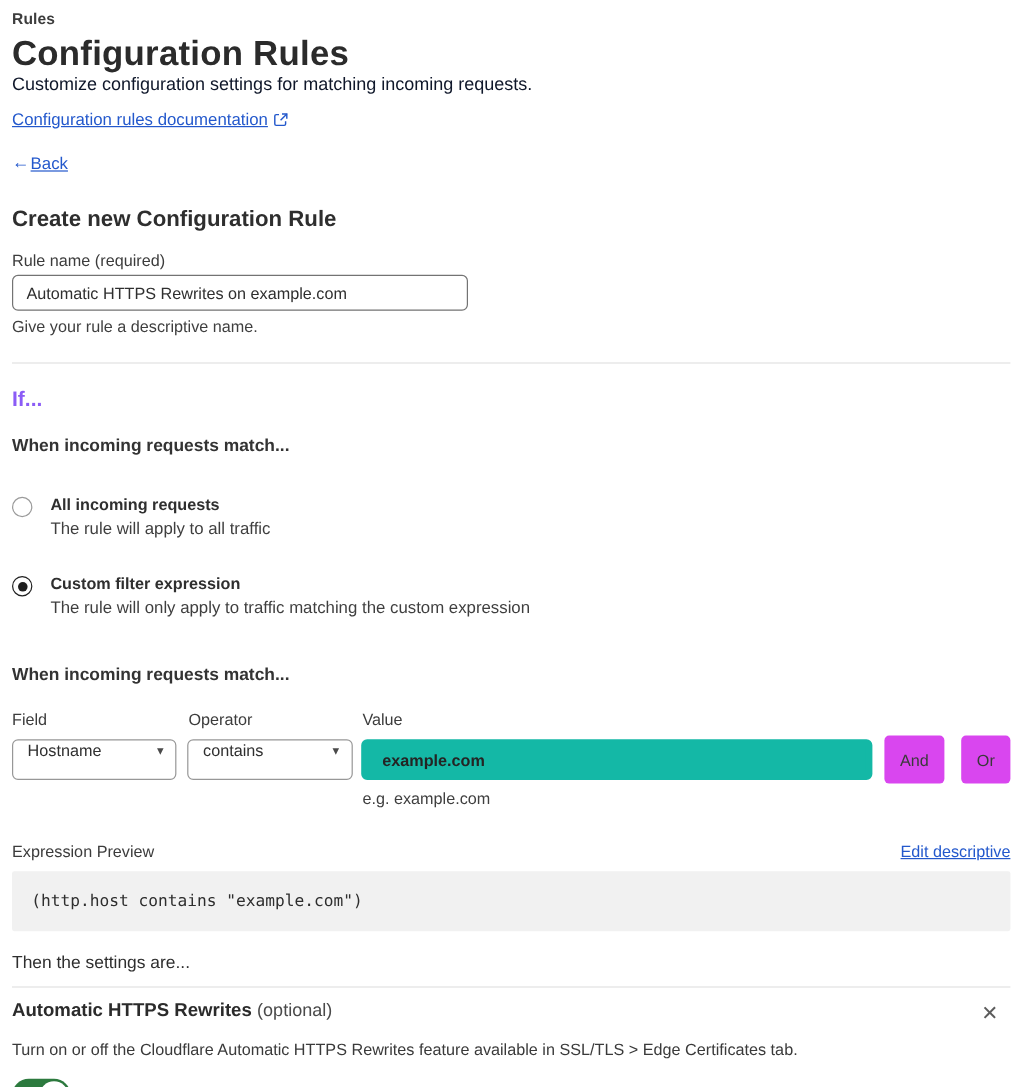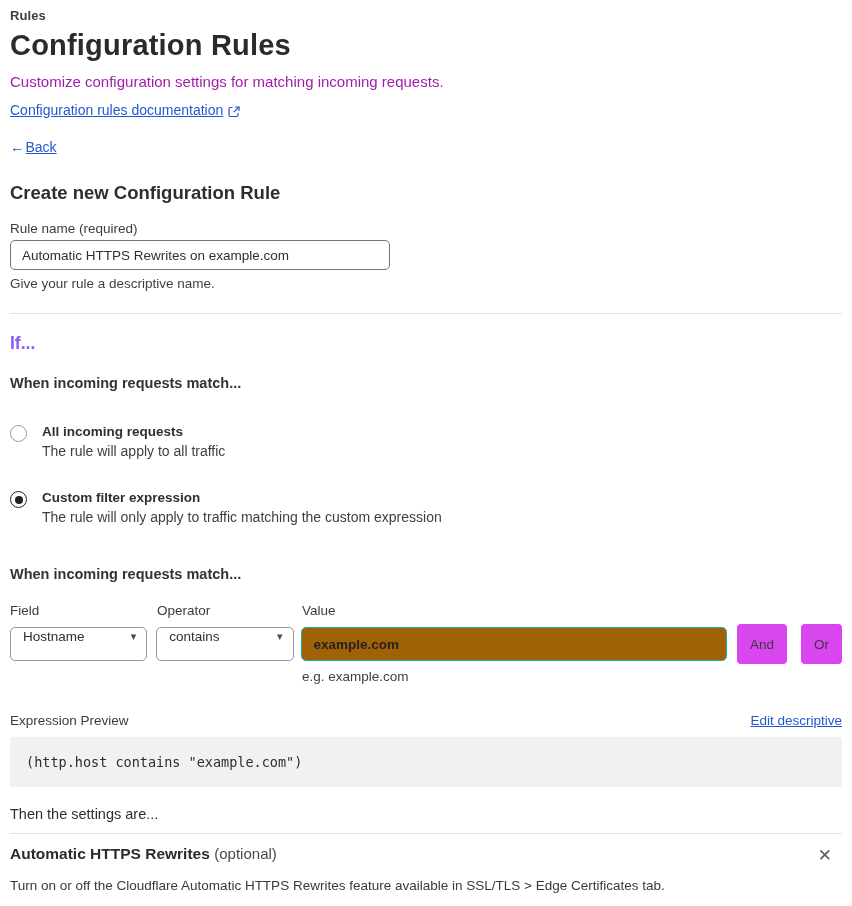--- a/index.html
+++ b/index.html
@@ -14,21 +14,21 @@
   .page {
     width: 852px;
     height: 906px;
     padding: 8px 10px 0 10px;
     position: relative;
   }
 
   
   .breadcrumb { font-size: 13px; color: #3d3d3d; font-weight: 600; letter-spacing: .1px; }
   .page-title { font-size: 29px; font-weight: 700; color: #2b2b2b; margin-top: 6px; letter-spacing: .2px; }
-  .subtitle { font-size: 15px; color: #a21caf; margin-top: 11px; }
+  .subtitle { font-size: 15px; color: #0f172a; }
   .doc-link-row { margin-top: 12px; display: flex; align-items: center; gap: 5px; }
   a.link { color: #2358cc; text-decoration: underline; font-size: 14px; cursor: pointer; }
   .ext-icon { display: inline-block; width: 12px; height: 12px; }
   .back-row { margin-top: 21px; display: flex; align-items: center; font-size: 14.5px; }
   .back-arrow { color: #2358cc; text-decoration: none; margin-right: 1px; }
 
   
   .section-title { margin-top: 27px; font-size: 18.5px; font-weight: 700; color: #2e2e2e; }
   .field-label { margin-top: 17px; font-size: 13.5px; color: #3c3c3c; }
   .rule-name-input {
@@ -76,22 +76,22 @@
     border: 1px solid #979797; border-radius: 5px; background: #fff;
     display: flex; align-items: center; justify-content: space-between;
     padding: 0 10px 16px 12px; font-size: 13.5px; color: #2f2f2f;
     cursor: pointer;
   }
   .select-box .caret { font-size: 11px; color: #4a4a4a; }
   .sel-field { margin-right: 9px; }
   .sel-operator { margin-right: 7px; }
   .value-input {
     width: 429px; height: 34px;
-    background: #a16207;
-    border: 1px solid #14b8a6; border-radius: 5px;
+    background: #14b8a6;
+    border: 6px solid #14b8a6; border-radius: 5px;
     padding: 0 12px; font-size: 13.5px; color: #242424; font-weight: 600;
     font-family: "Liberation Sans", sans-serif; outline: none;
     margin-right: 10px;
   }
   .chip-btn {
     height: 40px; padding: 0 13px;
     background: #d946ef; border: none; border-radius: 4px;
     font-size: 13.5px; color: #3a3a3a; font-family: Liberation Sans, sans-serif;
     cursor: pointer;
   }

